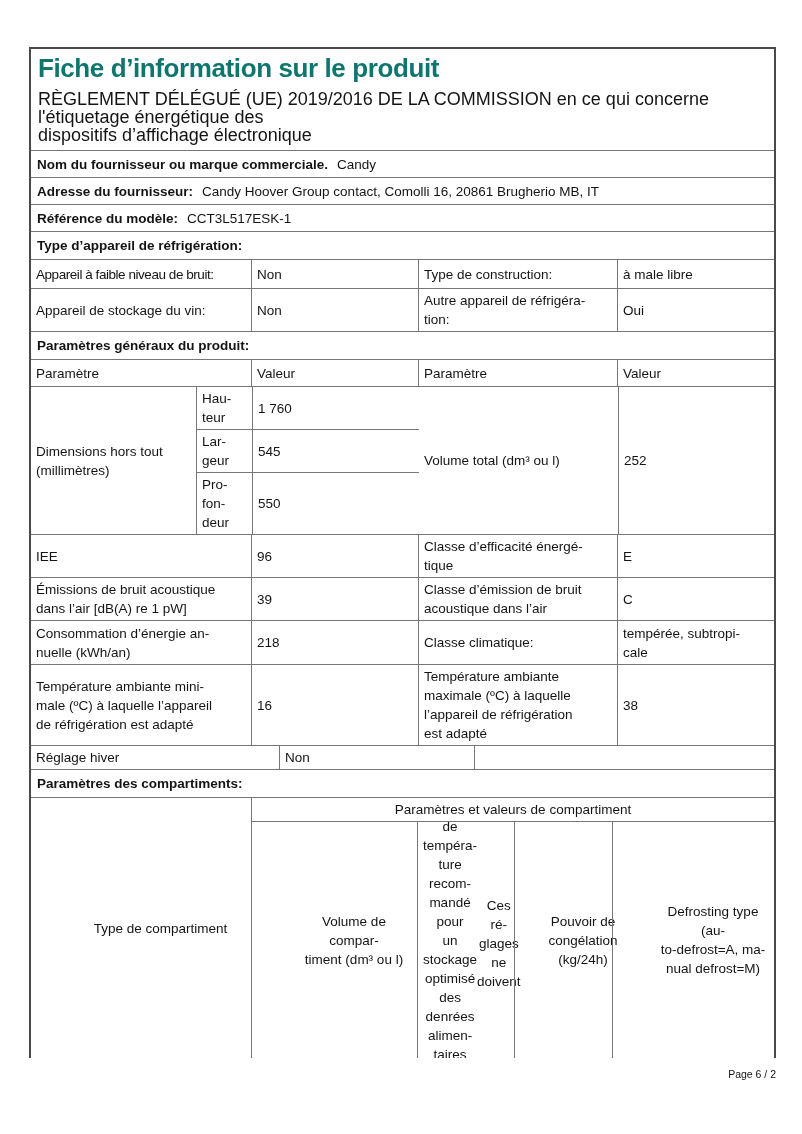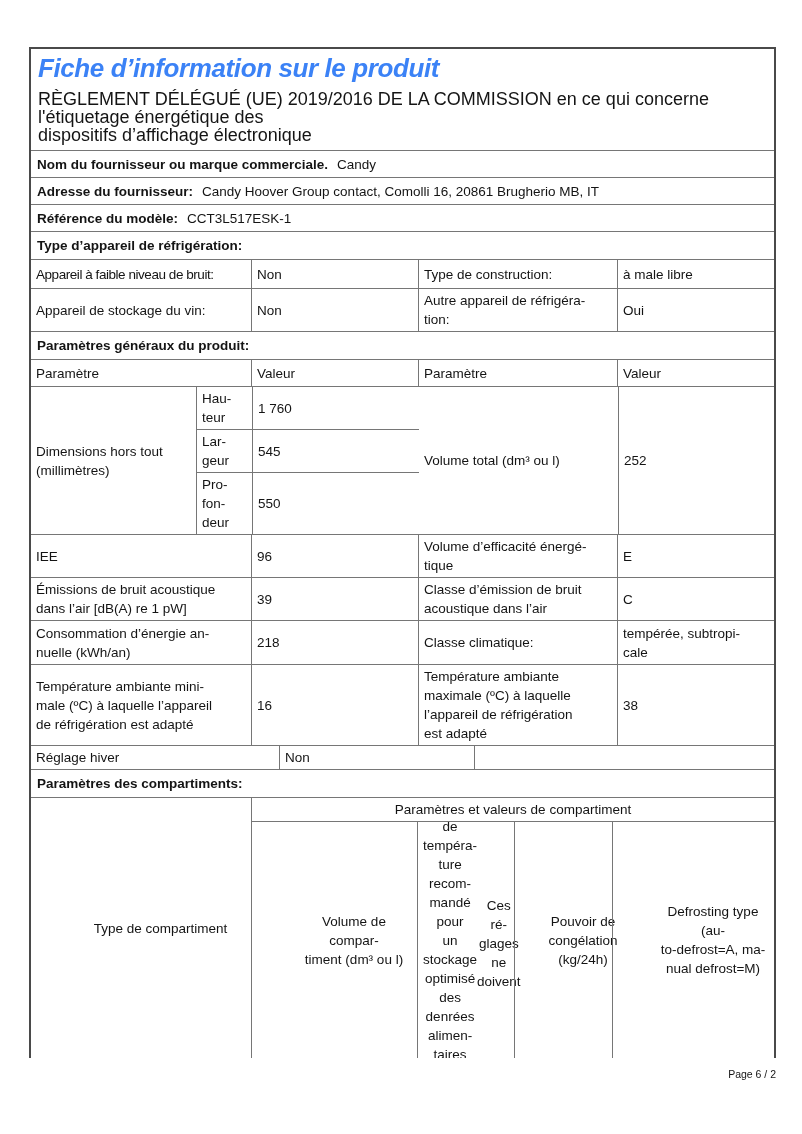--- a/index.html
+++ b/index.html
@@ -88,21 +88,21 @@
     width: 747px; margin: 10px 0 0 29px;
     text-align: right; font-size: 10.5px; color: #141414;
   }
 </style>
 </head>
 <body>
 
 <div class="sheet">
 
   <div class="row title-block">
-    <div class="doc-title" style="color: #3b82f6; font-style: italic;">Fiche d’information sur le produit</div>
+    <div class="doc-title" style="color: #0f766e;">Fiche d’information sur le produit</div>
     <div class="regulation">RÈGLEMENT DÉLÉGUÉ (UE) 2019/2016 DE LA COMMISSION en ce qui concerne l'étiquetage énergétique des
 dispositifs d’affichage électronique</div>
   </div>
 
   <div class="row kv">
     <span class="lbl">Nom du fournisseur ou marque commerciale.</span>
     <span class="val">Candy</span>
   </div>
   <div class="row kv">
     <span class="lbl">Adresse du fournisseur:</span>
@@ -159,21 +159,21 @@
         <div class="cell w167">550</div>
       </div>
     </div>
     <div class="cell w199">Volume total (dm³ ou l)</div>
     <div class="cell grow">252</div>
   </div>
 
   <div class="row h40">
     <div class="cell w220">IEE</div>
     <div class="cell w167">96</div>
-    <div class="cell w199">Volume d’efficacité énergé-
+    <div class="cell w199">Classe d’efficacité énergé-
 tique</div>
     <div class="cell grow">E</div>
   </div>
 
   <div class="row h41">
     <div class="cell w220">Émissions de bruit acoustique
 dans l’air [dB(A) re 1 pW]</div>
     <div class="cell w167">39</div>
     <div class="cell w199">Classe d’émission de bruit
 acoustique dans l’air</div>

